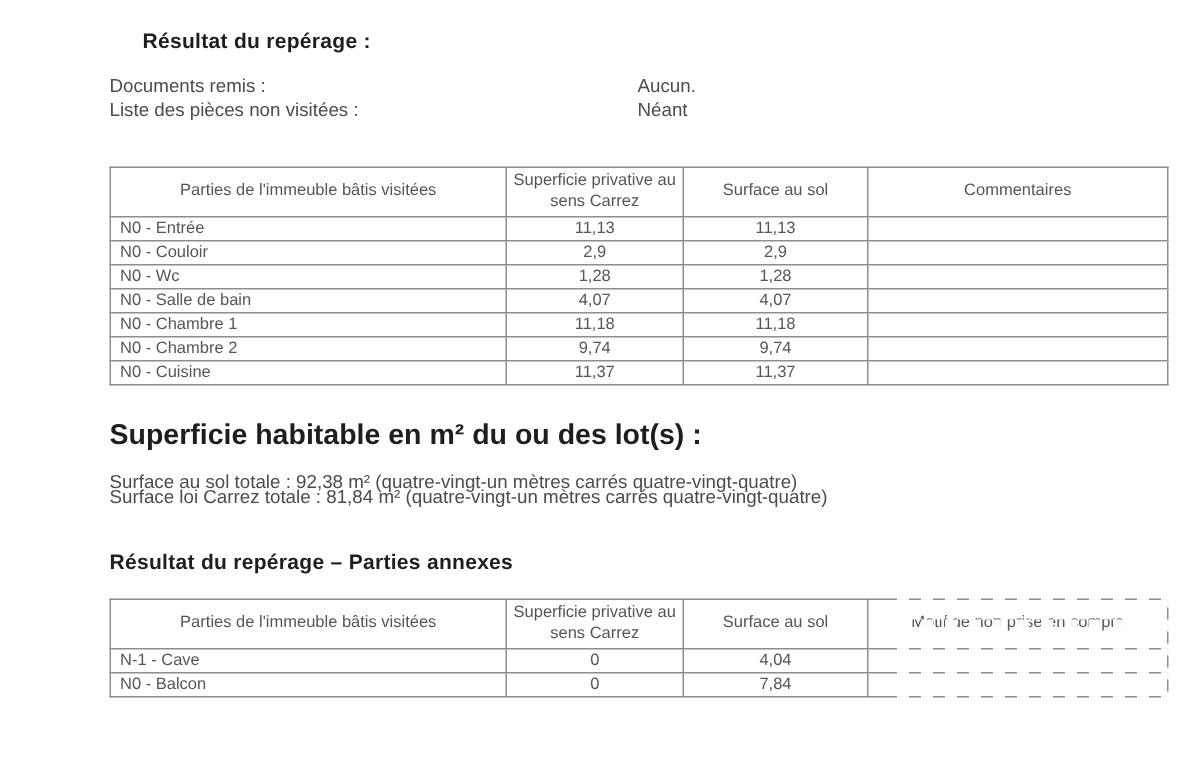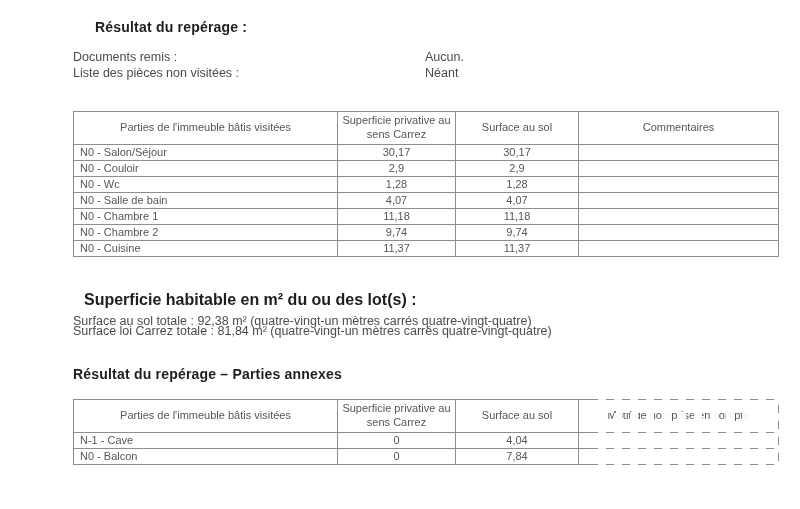--- a/index.html
+++ b/index.html
@@ -73,22 +73,22 @@
     padding: 0 6px;
     line-height: 1;
   }
   .report-table td.cell-left { text-align: left; }
   .report-table td.cell-center { text-align: center; }
 
   .hab-title {
     position: absolute;
     left: 73px;
     top: 280px;
-    margin: 11px;
-    font-size: 16px;
+    margin: 0;
+    font-size: 19px;
     font-weight: bold;
     color: #1e1e1e;
     white-space: nowrap;
   }
   .hab-line {
     position: absolute;
     left: 73px;
     font-size: 12.5px;
     color: #4c4c4c;
     white-space: nowrap;
@@ -132,23 +132,23 @@
     <thead>
       <tr>
         <th>Parties de l'immeuble bâtis visitées</th>
         <th>Superficie privative au sens Carrez</th>
         <th>Surface au sol</th>
         <th>Commentaires</th>
       </tr>
     </thead>
     <tbody>
         <tr>
-          <td class="cell-left">N0 - Salon/Séjour</td>
-          <td class="cell-center">30,17</td>
-          <td class="cell-center">30,17</td>
+          <td class="cell-left">N0 - Entrée</td>
+          <td class="cell-center">11,13</td>
+          <td class="cell-center">11,13</td>
           <td class="cell-center"></td>
         </tr>
         <tr>
           <td class="cell-left">N0 - Couloir</td>
           <td class="cell-center">2,9</td>
           <td class="cell-center">2,9</td>
           <td class="cell-center"></td>
         </tr>
         <tr>
           <td class="cell-left">N0 - Wc</td>

